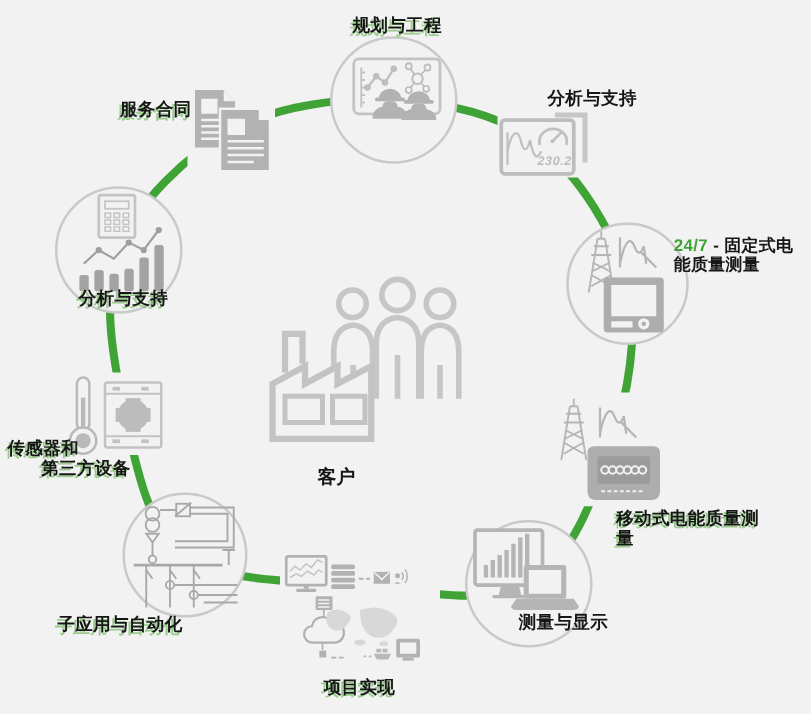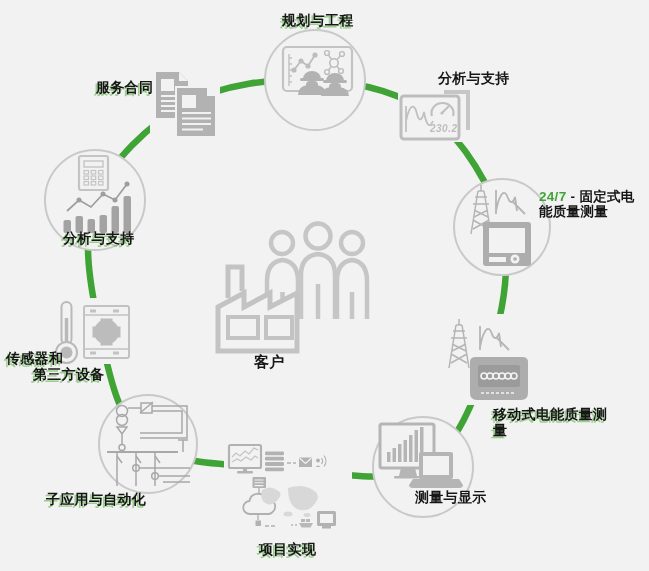--- a/index.html
+++ b/index.html
@@ -281,15 +281,15 @@
 <div class="lbl gsh" style="left:493px;top:406px;width:120px;">移动式电能质量测量</div>
 <div class="lbl" style="left:415px;top:489px;width:95px;">测量与显示</div>
 <div class="lbl gsh" style="left:227px;top:541px;width:64px;padding-left:32px;">项目实现</div>
 <div class="lbl gsh" style="left:6px;top:350px;width:110px;">
       <div>传感器和</div>
       <div style="padding-left:27px;">第三方设备</div>
     </div>
 <div class="lbl gsh" style="left:46px;top:491px;width:108px;">子应用与自动化</div>
 <div class="lbl gsh" style="left:63px;top:230px;width:80px;">分析与支持</div>
 <div class="lbl gsh" style="left:96px;top:79px;width:62px;">服务合同</div>
-<div class="lbl ctr" style="left:254px;top:354px;width:44px;font-size:15px;">客户</div>
+<div class="lbl ctr" style="left:254px;top:374px;width:44px;font-size:15px;">客户</div>
 
 </div>
 
 </body></html>

